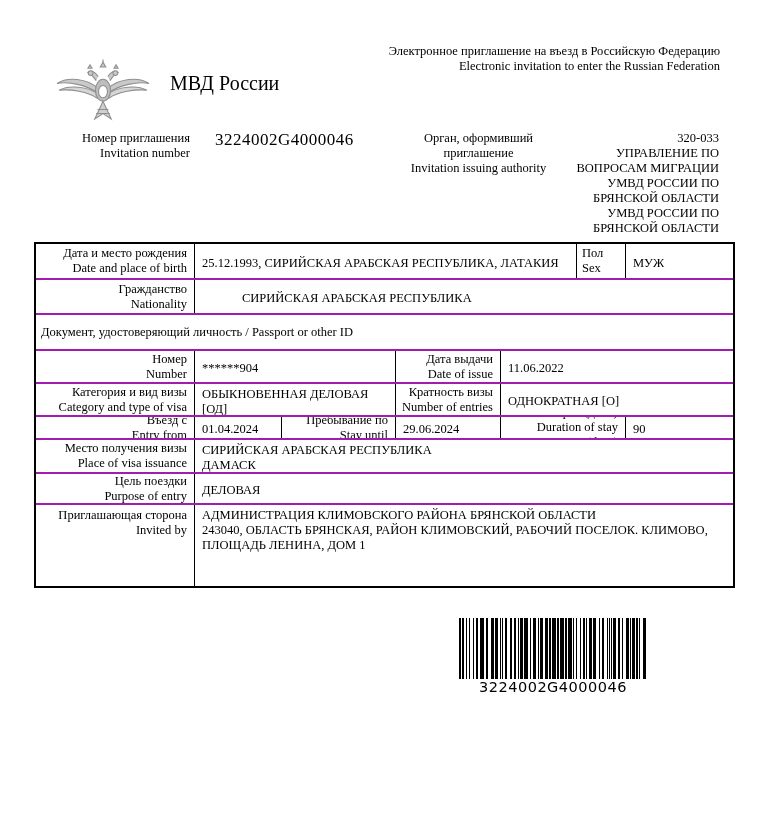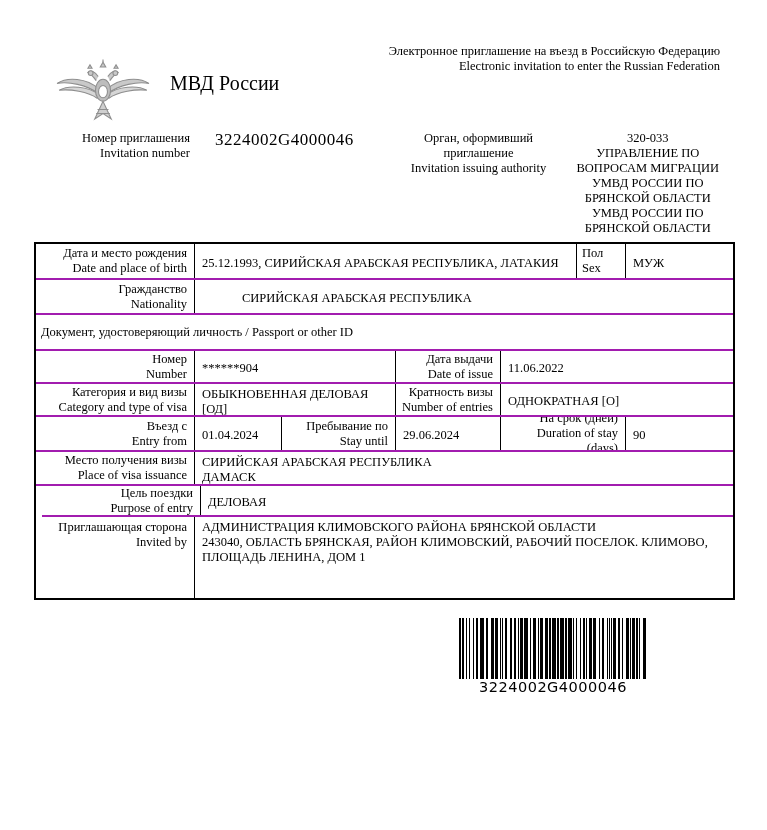--- a/index.html
+++ b/index.html
@@ -17,40 +17,40 @@
   .emblem { left:55px; top:57px; width:96px; height:72px; }
   .agency { left:170px; top:72px; font-size:20px; }
   .titles { right:47px; top:44px; text-align:right; font-size:12.5px; line-height:15px; }
 
   
   .inv-label { left:30px; top:131px; width:160px; text-align:right;
                font-size:12.5px; line-height:15px; white-space:pre-line; }
   .inv-value { left:215px; top:130px; font-size:17px; letter-spacing:0.5px; }
   .auth-label { left:390px; top:131px; width:177px; text-align:center;
                 font-size:12.5px; line-height:15px; white-space:pre-line; }
-  .auth-value { right:48px; top:131px; text-align:center;
+  .auth-value { right:48px; top:131px; text-align:right;
                 font-size:12.5px; line-height:15px; white-space:pre-line; }
 
   
   .vtable { left:34px; top:242px; width:701px; border:2px solid #000; box-sizing:border-box; }
   .trow { display:flex; border-bottom:2px solid #a21caf; box-sizing:border-box; }
   .trow:last-child { border-bottom:none; }
   .cell { box-sizing:border-box; border-right:1px solid #000;
           display:flex; align-items:center; overflow:hidden;
           font-size:12.5px; line-height:15px; }
   .cell:last-child { border-right:none; }
   .lab { justify-content:flex-end; text-align:right; padding:2px 7px 2px 2px; }
   .val { justify-content:flex-start; text-align:left; padding:6px 4px 2px 7px; }
   .left-lab { justify-content:flex-start; text-align:left; padding-left:5px; }
   .top-align { align-items:flex-start; padding-top:3px; }
   .pre { white-space:pre-line; }
 
   .r1 { height:36px; } .r2 { height:35px;gap:40px; } .r3 { height:36px; }
-  .r4 { height:33px; } .r5 { height:33px; } .r6 { height:35px; }
-  .r7 { height:34px; } .r8 { height:31px;margin-left:6px; } .r9 { height:81px; }
+  .r4 { height:33px; } .r5 { height:33px; } .r6 { height:23px; }
+  .r7 { height:34px; } .r8 { height:31px; } .r9 { height:81px; }
 
   .w-label { flex:0 0 159px; }
   .w-full  { flex:1 1 auto; }
   .r1-val { flex:0 0 382px; } .r1-pol { flex:0 0 49px; } .r1-sex { flex:0 0 107px; }
   .w201 { flex:0 0 201px; } .w105 { flex:0 0 105px; } .w232 { flex:0 0 232px; }
   .w87 { flex:0 0 87px; } .w114 { flex:0 0 114px; } .w125 { flex:0 0 125px; } .w107 { flex:0 0 107px; }
 
   
   .barcode-box { left:459px; top:618px; width:188px; }
   .bars { display:flex; align-items:stretch; height:61px; background:#fff; }

